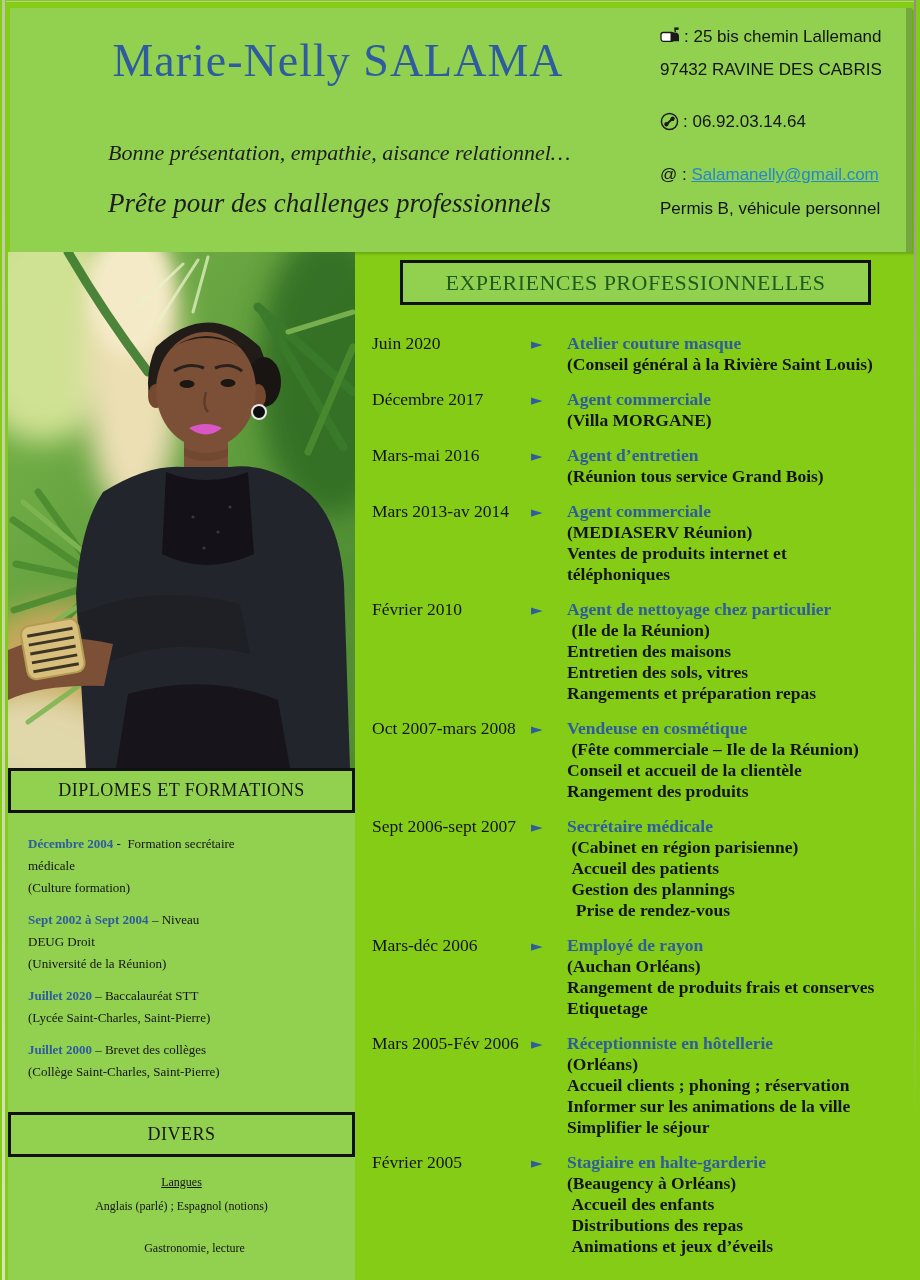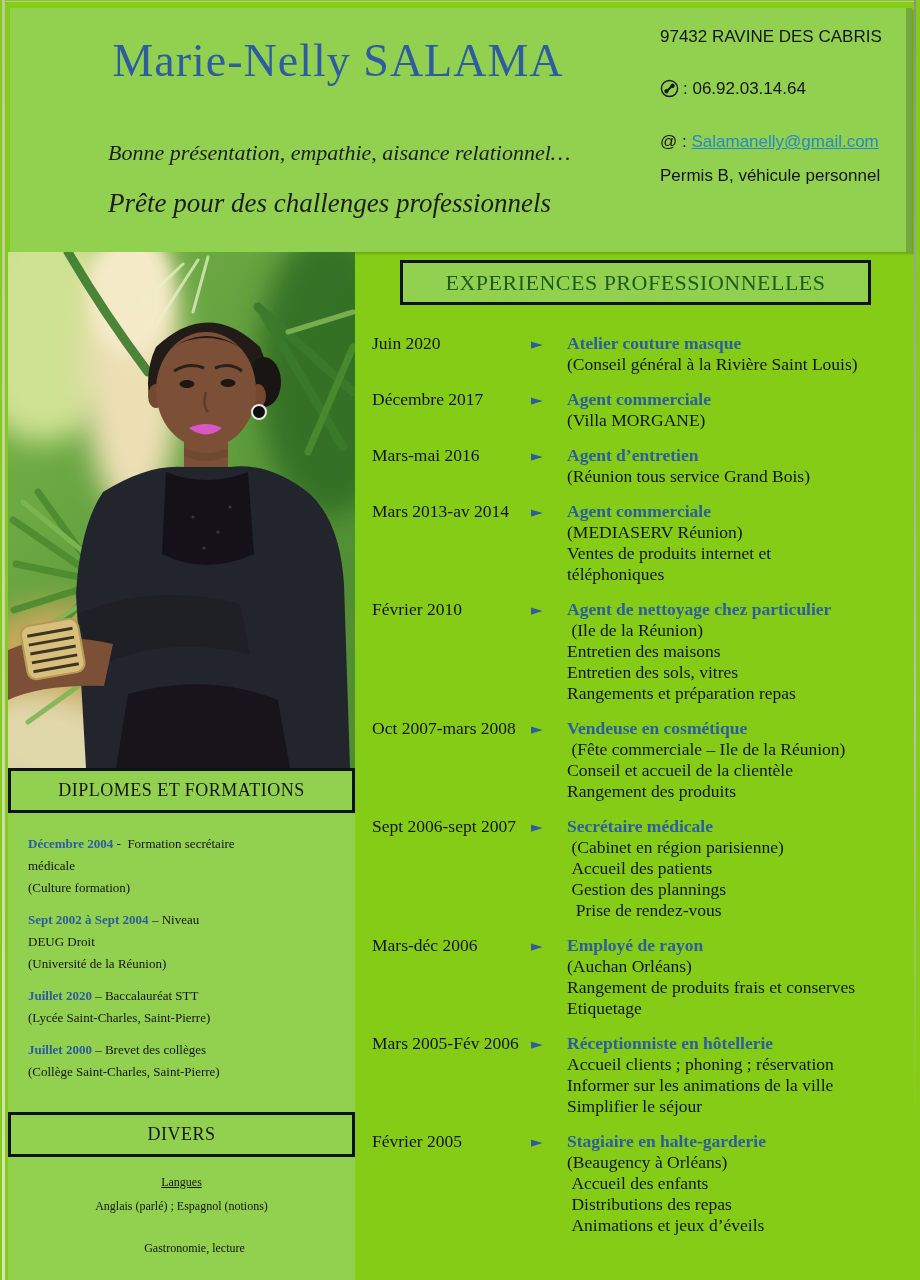--- a/index.html
+++ b/index.html
@@ -17,21 +17,21 @@
   .header{position:absolute;left:10px;top:8px;width:902px;height:244px;background:#92d050;
           border-right:6px solid #74a83e;box-sizing:border-box;box-shadow:2px 2px 2px rgba(0,0,0,.18);}
   .name{position:absolute;left:58px;top:26px;width:540px;text-align:center;
         font-size:46px;color:#2e5c9e;letter-spacing:1px;white-space:nowrap;}
   .tagline1{position:absolute;left:98px;top:132px;font-style:italic;font-size:22px;color:#1d1d1d;}
   .tagline2{position:absolute;left:98px;top:180px;font-style:italic;font-size:27px;color:#1d1d1d;}
   .contact{position:absolute;left:650px;top:18px;width:246px;
            font-family:"Liberation Sans", sans-serif;font-size:17px;color:#141414;line-height:1.3;}
   .contact-row{display:flex;align-items:flex-start;}
   .contact-row .ic{flex:none;margin-right:4px;margin-top:1px;}
-  .contact .addr2{}
+  .contact .addr2{margin-top:9px;}
   .contact .phone-row{margin-top:30px;}
   .contact .email-row{margin-top:27px;}
   .contact .permis{margin-top:12px;}
   .link{color:#2688c8;text-decoration:underline;cursor:pointer;}
 
   
   .left-col{position:absolute;left:8px;top:252px;width:347px;height:1028px;background:#92d050;}
   .photo{display:block;width:347px;height:516px;}
   .box-title{height:39px;border:3px solid #111111;background:#92d050;display:flex;
              align-items:center;justify-content:center;font-size:18px;color:#161616;
@@ -50,35 +50,46 @@
   .exp-box{margin:8px 0 12px 42px;width:465px;height:39px;border:3px solid #111111;background:#92d050;
            display:flex;align-items:center;justify-content:center;color:#1f5c1f;
            font-size:22px;letter-spacing:.5px;}
   .exp-list{margin-top:28px;padding-left:14px;}
   .exp-item{display:flex;margin-bottom:14px;font-size:17.5px;line-height:21px;}
   .exp-date{width:159px;flex:none;}
   .exp-bullet{width:36px;flex:none;color:#2e5c9e;font-size:15px;padding-top:1px;
               font-family:"DejaVu Sans", sans-serif;}
   .exp-content{width:345px;}
   .exp-title{color:#2e5c9e;font-weight:bold;}
-  .exp-detail{white-space:pre-wrap;}
+  .exp-detail{white-space:pre-wrap;font-weight:bold;}
 </style>
 </head>
 <body>
 
 <div class="page">
   <div class="scan-edge-top"></div>
   <div class="scan-edge-left"></div>
 
   <div class="header">
     <div class="name">Marie-Nelly SALAMA</div>
     <div class="tagline1">Bonne présentation, empathie, aisance relationnel…</div>
     <div class="tagline2">Prête pour des challenges professionnels</div>
 
     <div class="contact">
+      <div class="contact-row">
+        <span class="ic">
+          <svg width="20" height="17" viewBox="0 0 20 17">
+            <rect x="1" y="5.5" width="12.5" height="8.8" rx="2.2" fill="#fffef9" stroke="#1a1a1a" stroke-width="1.3"></rect>
+            <path d="M10.5 5.5 h4.6 a3.9 3.9 0 0 1 3.9 3.9 v4.9 h-8.5 z" fill="#1a1a1a"></path>
+            <line x1="15.2" y1="5" x2="15.2" y2="1.6" stroke="#1a1a1a" stroke-width="1.4"></line>
+            <rect x="14.4" y="0.4" width="4.2" height="2.5" fill="#1a1a1a"></rect>
+          </svg>
+        </span>
+        <span>: 25 bis chemin Lallemand</span>
+      </div>
       <div class="addr2">97432 RAVINE DES CABRIS</div>
       <div class="contact-row phone-row">
         <span class="ic">
           <svg width="19" height="19" viewBox="0 0 20 20">
             <circle cx="10" cy="10" r="8.5" fill="none" stroke="#1a1a1a" stroke-width="1.5"></circle>
             <g transform="rotate(-42 10 10)" fill="#1a1a1a">
               <circle cx="5.7" cy="10" r="2.3"></circle>
               <circle cx="14.3" cy="10" r="2.3"></circle>
               <rect x="5.2" y="8.9" width="9.6" height="2.2" rx="1"></rect>
             </g>
@@ -302,20 +313,21 @@
           <div class="exp-detail">Rangement de produits frais et conserves</div>
           <div class="exp-detail">Etiquetage</div>
         </div>
       </div>
 
       <div class="exp-item">
         <div class="exp-date">Mars 2005-Fév 2006</div>
         <div class="exp-bullet">►</div>
         <div class="exp-content">
           <div class="exp-title">Réceptionniste en hôtellerie</div>
+          <div class="exp-detail">(Orléans)</div>
           <div class="exp-detail">Accueil clients ; phoning ; réservation</div>
           <div class="exp-detail">Informer sur les animations de la ville</div>
           <div class="exp-detail">Simplifier le séjour</div>
         </div>
       </div>
 
       <div class="exp-item">
         <div class="exp-date">Février 2005</div>
         <div class="exp-bullet">►</div>
         <div class="exp-content">

